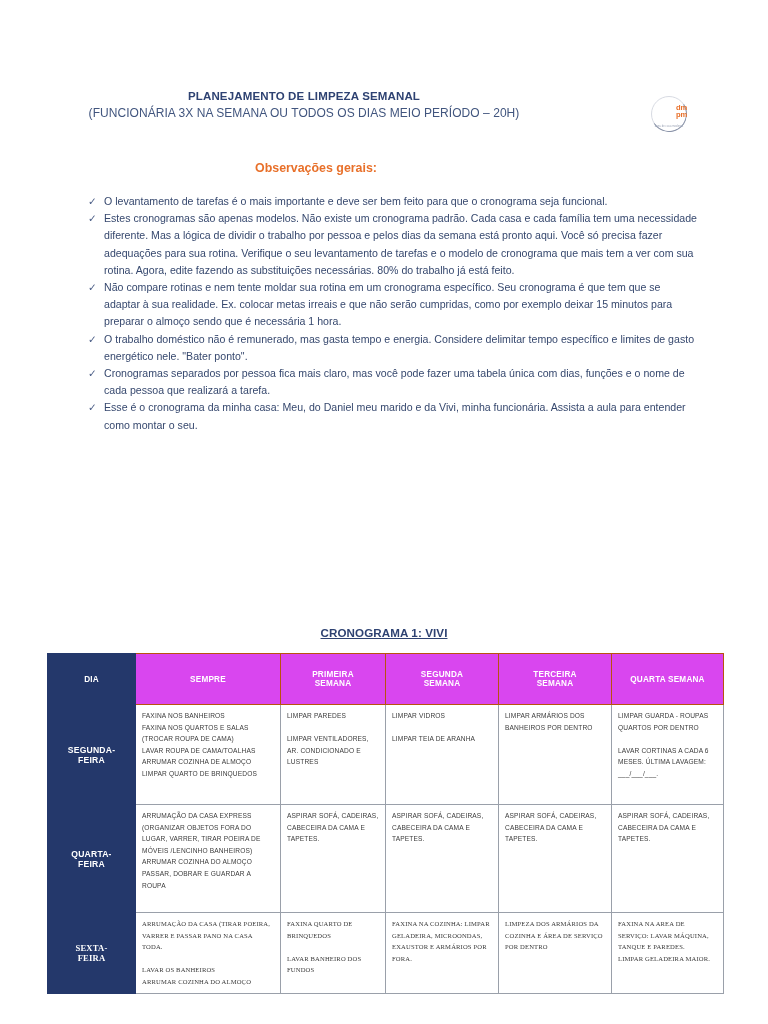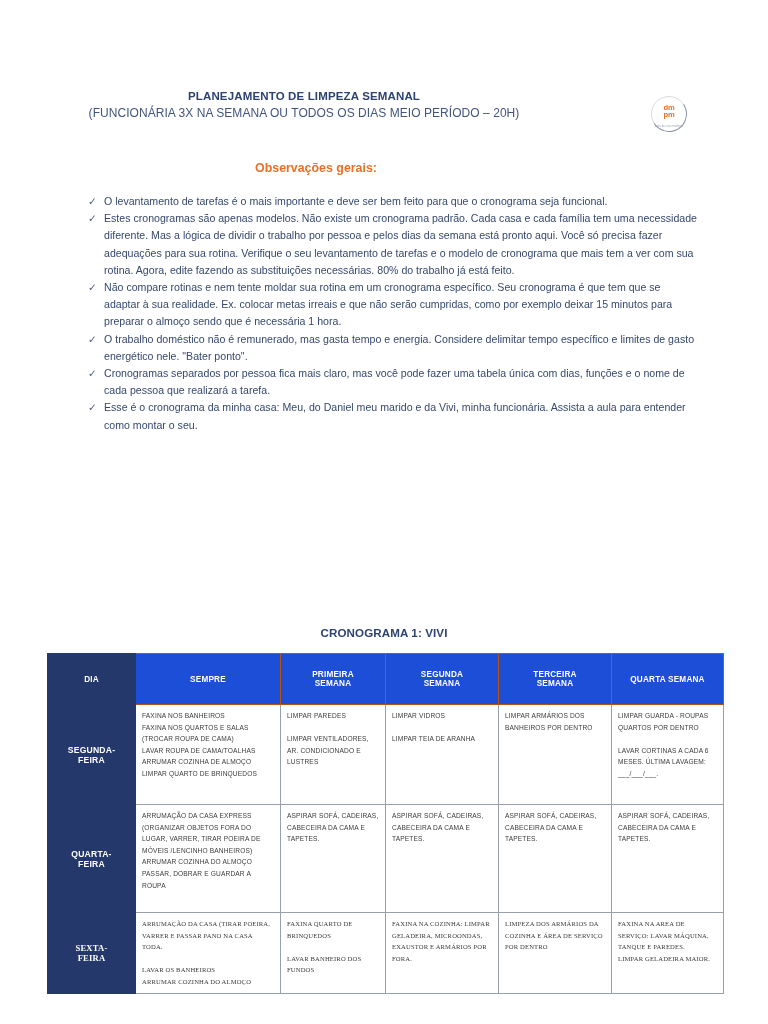--- a/index.html
+++ b/index.html
@@ -64,21 +64,21 @@
     border-bottom-color: #8a93a8;
     border-right-color: #8a93a8;
     box-sizing: border-box;
     transform: rotate(12deg);
   }
   .logo-text {
     position: absolute;
     top: 8px;
     left: 0;
     width: 100%;
-    text-align: center;
+    text-align: right;
     font-size: 7.6px;
     font-weight: bold;
     line-height: 7.4px;
     color: #e8702a;
     letter-spacing: -0.2px;
   }
   .logo-sub {
     position: absolute;
     bottom: 4px;
     left: 0;
@@ -130,20 +130,21 @@
   .sched-title {
     position: absolute;
     top: 626px;
     left: 0;
     width: 768px;
     text-align: center;
     font-size: 11.6px;
     font-weight: bold;
     color: #2e4272;
     letter-spacing: 0.1px;
+    text-decoration: underline;
   }
 
   
   .sched-table {
     position: absolute;
     top: 653px;
     left: 47px;
     width: 676px;
     border-collapse: collapse;
     table-layout: fixed;
@@ -162,21 +163,21 @@
     color: #ffffff;
     font-size: 8.2px;
     font-weight: bold;
     letter-spacing: 0.2px;
   }
   th.th-dia {
     background: #24386b;
     border-color: #24386b;
   }
   th.th-week {
-    background: #1d4ed8;
+    background: #d946ef;
     border-color: #b9520f;
     margin-left: 20px;
   }
   td.day-cell {
     background: #24386b;
     border-color: #24386b;
     color: #ffffff;
     font-size: 8.6px;
     font-weight: bold;
     text-align: center;

